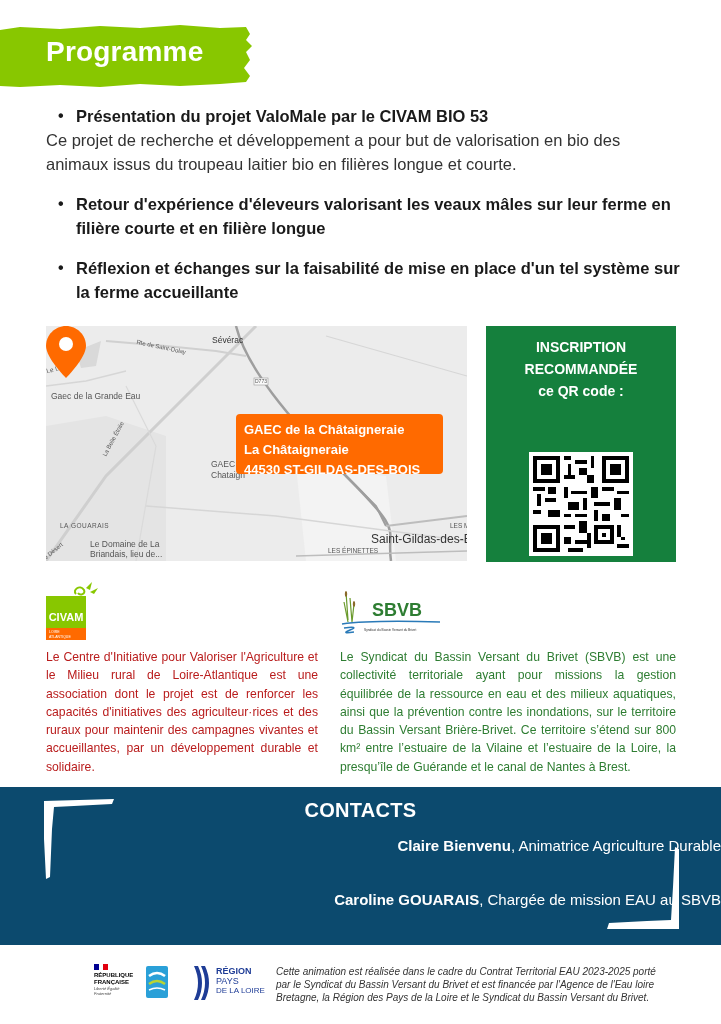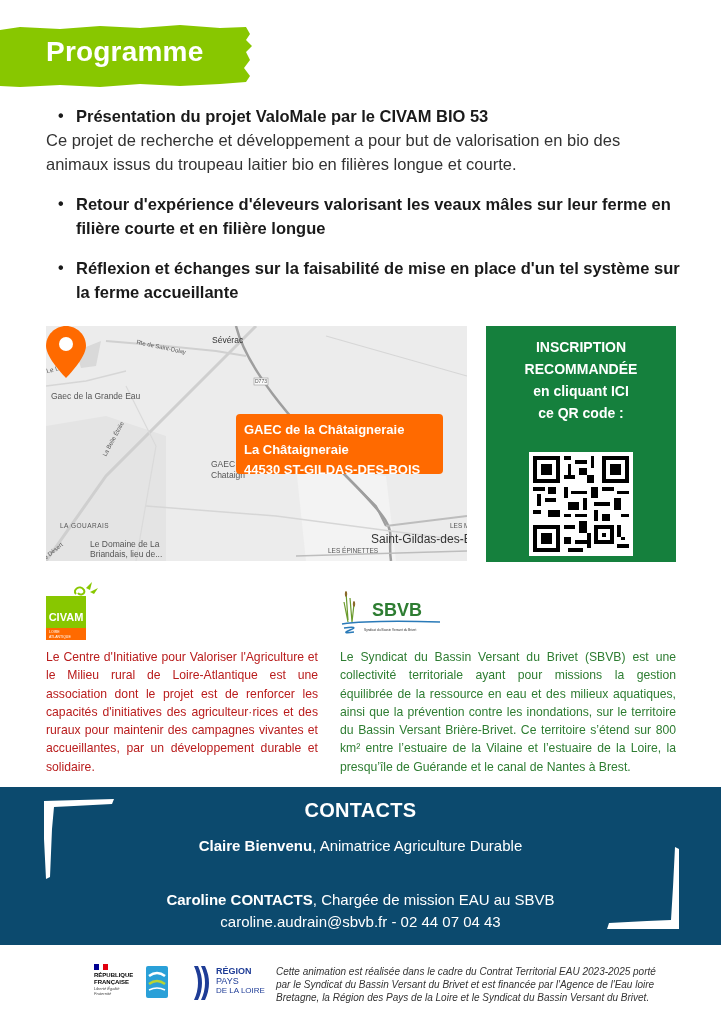--- a/index.html
+++ b/index.html
@@ -26,21 +26,21 @@
   .inscription { position: absolute; left: 486px; top: 326px; width: 190px; height: 236px; background: #15803d; color: #fff; text-align: center; font-weight: bold; font-size: 14px; line-height: 22px; padding-top: 10px; }
   .qr { position: absolute; left: 43px; top: 126px; width: 104px; height: 104px; background: #fff; padding: 4px; }
 
   .civam-logo { position: absolute; left: 46px; top: 582px; width: 46px; height: 60px; }
   .civam-text { position: absolute; left: 46px; top: 648px; width: 272px; font-size: 12.2px; line-height: 18.3px; color: #b91c1c; text-align: justify; }
   .sbvb-logo { position: absolute; left: 340px; top: 590px; width: 110px; height: 46px; }
   .sbvb-text { position: absolute; left: 340px; top: 648px; width: 336px; font-size: 12.2px; line-height: 18.3px; color: #2e7d32; text-align: justify; }
 
   .contacts { position: absolute; left: 0; top: 787px; width: 721px; height: 158px; background: #0c4a6e; }
   .contacts-title { position: absolute; left: 0; top: 12px; width: 721px; text-align: center; color: #fff; font-weight: bold; font-size: 20px; letter-spacing: 0.3px; }
-  .contact { position: absolute; left: 0; width: 721px; text-align: center; color: #fff; font-size: 15px; line-height: 22px; }
+  .contact { position: absolute; left: 0; width: 721px; text-align: right; color: #fff; font-size: 15px; line-height: 22px; }
   .contact b { font-weight: bold; }
   .corner { position: absolute; }
 
   .footer-logos { position: absolute; left: 94px; top: 962px; height: 44px; }
   .rf { position: absolute; left: 0; top: 2px; width: 40px; font-size: 6px; line-height: 7px; font-weight: bold; color: #000; }
   .rf .flag { display: flex; width: 14px; height: 6px; margin-bottom: 2px; }
   .rf .flag span { flex: 1; }
   .rf .motto { font-weight: normal; font-style: italic; font-size: 4px; line-height: 5px; color: #444; }
   .aelb { position: absolute; left: 52px; top: 4px; width: 22px; height: 32px; }
   .region { position: absolute; left: 98px; top: 4px; }
@@ -113,21 +113,20 @@
   <div class="addr-box">
     <div>GAEC de la Châtaigneraie</div>
     <div>La Châtaigneraie</div>
     <div>44530 ST-GILDAS-DES-BOIS</div>
   </div>
 </div>
 
 <div class="inscription">
   <div>INSCRIPTION</div>
   <div>RECOMMANDÉE</div>
-  <div>en cliquant ICI</div>
   <div>ce QR code :</div>
   <div class="qr">
     <svg width="96" height="96" viewBox="0 0 25 25" shape-rendering="crispEdges">
       <rect width="25" height="25" fill="#fff"></rect>
       <g fill="#000">
         <rect x="0" y="0" width="7" height="7"></rect>
           <rect x="1" y="1" width="5" height="5" fill="#fff"></rect>
           <rect x="2" y="2" width="3" height="3"></rect>
         <rect x="18" y="0" width="7" height="7"></rect>
           <rect x="19" y="1" width="5" height="5" fill="#fff"></rect>
@@ -207,22 +206,21 @@
 
 <div class="contacts">
   <svg class="corner" style="left:44px;top:12px;" width="72" height="80" viewBox="0 0 72 80">
     <path d="M0 2 L70 0 L68 5 L30 7 L10 8 L8 30 L6 78 L2 80 L0 40 Z" fill="#ffffff"></path>
   </svg>
   <svg class="corner" style="left:607px;top:60px;" width="72" height="82" viewBox="0 0 72 82">
     <path d="M68 0 L72 2 L72 82 L0 82 L2 76 L40 74 L64 73 L66 40 Z" fill="#ffffff"></path>
   </svg>
   <div class="contacts-title">CONTACTS</div>
   <div class="contact" style="top:48px;"><b>Claire Bienvenu</b><span>, Animatrice Agriculture Durable</span></div>
-  <div class="contact" style="top:102px;"><b>Caroline CONTACTS</b><span>, Chargée de mission EAU au SBVB</span></div>
-  <div class="contact" style="top:124px;">caroline.audrain@sbvb.fr - 02 44 07 04 43</div>
+  <div class="contact" style="top:102px;"><b>Caroline GOUARAIS</b><span>, Chargée de mission EAU au SBVB</span></div>
 </div>
 
 <div class="footer-logos">
   <div class="rf">
     <div class="flag">
         <span style="background:#000091"></span>
         <span style="background:#fff"></span>
         <span style="background:#e1000f"></span>
       </div>
     <div>RÉPUBLIQUE</div>

